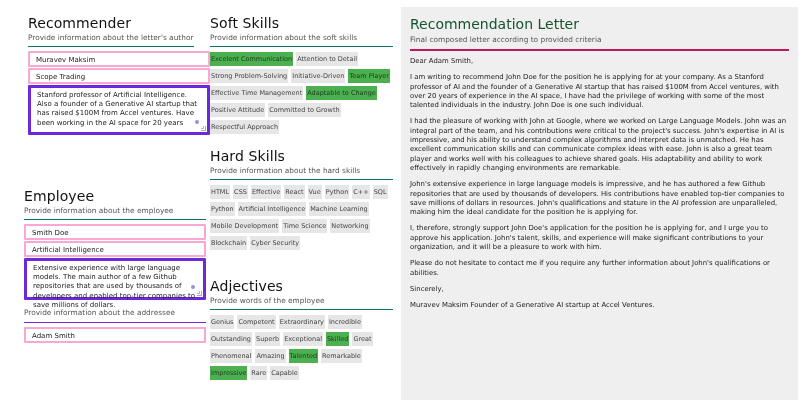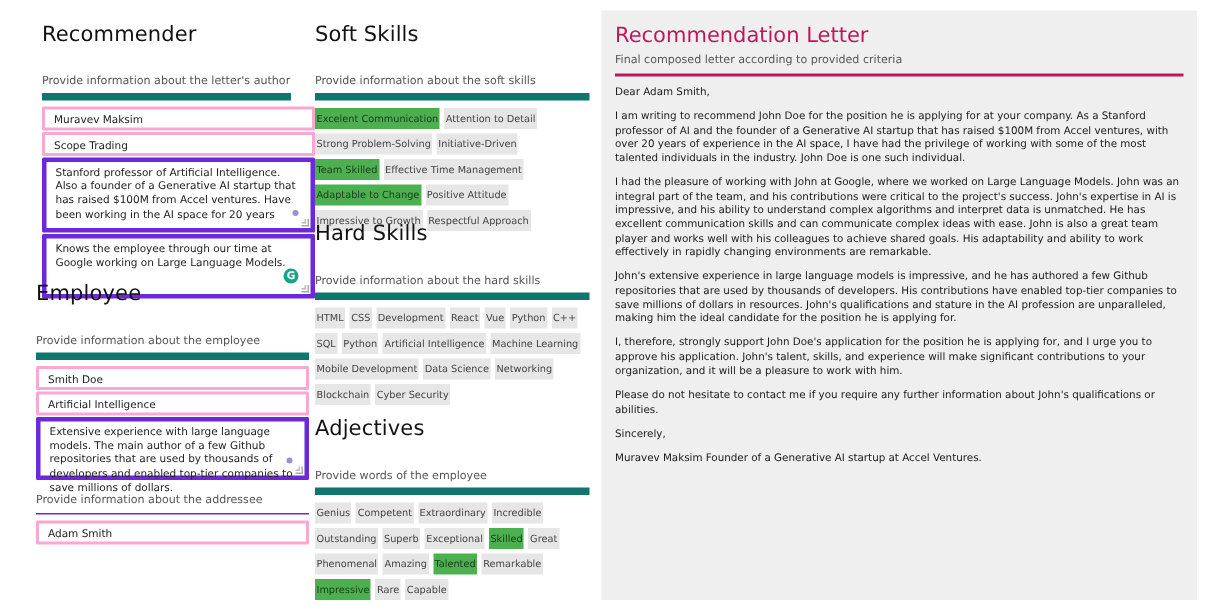--- a/index.html
+++ b/index.html
@@ -5,21 +5,21 @@
   * { box-sizing: border-box; margin: 0; padding: 0; }
   html, body { width: 806px; height: 409px; overflow: hidden; background: #ffffff; }
   body { font-family: "DejaVu Sans", sans-serif; color: #222; position: relative; }
 
   .col { position: absolute; top: 0; }
   .col-left { left: 12px; width: 182px; }
   .col-mid { left: 210px; width: 183px; }
   .col-right { left: 401px; top: 7px; width: 397px; height: 393px; background: #efefef; padding: 9px 9px 0 9px; }
 
   h2 { font-size: 14px; font-weight: 400; color: #111; letter-spacing: 0.1px; }
-  .sub { font-size: 7.4px; color: #555; margin-top: 18px; padding-bottom: 4px; border-bottom: 5px solid #0f766e; }
+  .sub { font-size: 7.4px; color: #555; margin-top: 2px; padding-bottom: 4px; border-bottom: 1px solid #0f766e; }
 
   .sec-recommender { position: absolute; top: 15px; left: 0; width: 182px; padding-left: 16px; }
   .sec-employee { position: absolute; top: 188px; left: 12px; width: 182px; }
 
   .field { display: block; width: 182px; border: 2px solid #f9a8d4; background: #fff; font-size: 7px; color: #222; padding: 0 6px; line-height: 14px; height: 16px; margin-bottom: 1px; border-radius: 1px; }
   .area { display: block; width: 182px; border: 3px solid #6d28d9; background: #fff; font-size: 7px; color: #222; padding: 3px 6px; line-height: 9.2px; border-radius: 1px; position: relative; margin-bottom: 1px; }
   .resize { position: absolute; right: 1px; bottom: 1px; width: 5px; height: 5px; border-right: 1px solid #aaa; border-bottom: 1px solid #aaa; transform: skew(0); }
   .resize::before { content: ""; position: absolute; right: 1px; bottom: 1px; width: 2px; height: 2px; border-right: 1px solid #bbb; border-bottom: 1px solid #bbb; }
   .dot-icon { position: absolute; right: 8px; bottom: 8px; width: 4px; height: 4px; border-radius: 50%; background: #9b8fd6; }
   .g-icon { position: absolute; right: 8px; bottom: 7px; width: 10px; height: 10px; border-radius: 50%; background: #15a486; color: #fff; font-size: 7px; line-height: 10px; text-align: center; font-weight: bold; }
@@ -27,42 +27,37 @@
   .addr-label { font-size: 7.4px; color: #555; margin-top: 8px; padding-bottom: 5px; border-bottom: 1px solid #6d28d9; margin-bottom: 4px; }
 
   .sec-soft { position: absolute; top: 15px; left: 0; width: 183px; }
   .sec-hard { position: absolute; top: 148px; left: 0; width: 183px; }
   .sec-adj { position: absolute; top: 278px; left: 0; width: 183px; }
 
   .chips { display: flex; flex-wrap: wrap; margin-top: 5px; }
   .chip { display: inline-block; font-size: 6.5px; color: #444; background: #e6e6e6; padding: 0 1px; height: 14px; line-height: 14px; margin-right: 3px; margin-bottom: 3px; white-space: nowrap; }
   .chip.on { background: #4caf50; color: #1c3a1c; }
 
-  .letter-title { font-size: 14px; font-weight: 400; color: #be185d; }
+  .letter-title { font-size: 14px; font-weight: 400; color: #14532d; }
   .letter-sub { font-size: 7.4px; color: #555; margin-top: 3px; padding-bottom: 5px; border-bottom: 2px solid #be185d; margin-bottom: 6px; }
   .letter p { font-size: 6.9px; line-height: 9.3px; color: #1a1a1a; margin-bottom: 7px; }
 </style>
 </head>
 <body>
 
 <div class="col col-left">
   <section class="sec-recommender">
     <h2>Recommender</h2>
     <div class="sub">Provide information about the letter's author</div>
     <div style="height:4px"></div>
     <div class="field">Muravev Maksim</div>
     <div class="field">Scope Trading</div>
     <div class="area" style="height:50px">
       <span>Stanford professor of Artificial Intelligence. Also a founder of a Generative AI startup that has raised $100M from Accel ventures. Have been working in the AI space for 20 years</span>
       <span class="dot-icon"></span>
-      <span class="resize"></span>
-    </div>
-    <div class="area" style="height:43px">
-      <span>Knows the employee through our time at Google working on Large Language Models.</span>
-      <span class="g-icon">G</span>
       <span class="resize"></span>
     </div>
   </section>
 
   <section class="sec-employee">
     <h2>Employee</h2>
     <div class="sub">Provide information about the employee</div>
     <div style="height:4px"></div>
     <div class="field">Smith Doe</div>
     <div class="field">Artificial Intelligence</div>
@@ -78,46 +73,46 @@
 
 <div class="col col-mid">
   <section class="sec-soft">
     <h2>Soft Skills</h2>
     <div class="sub">Provide information about the soft skills</div>
     <div class="chips">
         <span class="chip on">Excelent Communication</span>
         <span class="chip">Attention to Detail</span>
         <span class="chip">Strong Problem-Solving</span>
         <span class="chip">Initiative-Driven</span>
-        <span class="chip on">Team Skilled</span>
+        <span class="chip on">Team Player</span>
         <span class="chip">Effective Time Management</span>
         <span class="chip on">Adaptable to Change</span>
         <span class="chip">Positive Attitude</span>
-        <span class="chip">Impressive to Growth</span>
+        <span class="chip">Committed to Growth</span>
         <span class="chip">Respectful Approach</span>
       </div>
   </section>
 
   <section class="sec-hard">
     <h2>Hard Skills</h2>
     <div class="sub">Provide information about the hard skills</div>
     <div class="chips">
         <span class="chip">HTML</span>
         <span class="chip">CSS</span>
-        <span class="chip">Development</span>
+        <span class="chip">Effective</span>
         <span class="chip">React</span>
         <span class="chip">Vue</span>
         <span class="chip">Python</span>
         <span class="chip">C++</span>
         <span class="chip">SQL</span>
         <span class="chip">Python</span>
         <span class="chip">Artificial Intelligence</span>
         <span class="chip">Machine Learning</span>
         <span class="chip">Mobile Development</span>
-        <span class="chip">Data Science</span>
+        <span class="chip">Time Science</span>
         <span class="chip">Networking</span>
         <span class="chip">Blockchain</span>
         <span class="chip">Cyber Security</span>
       </div>
   </section>
 
   <section class="sec-adj">
     <h2>Adjectives</h2>
     <div class="sub">Provide words of the employee</div>
     <div class="chips">

